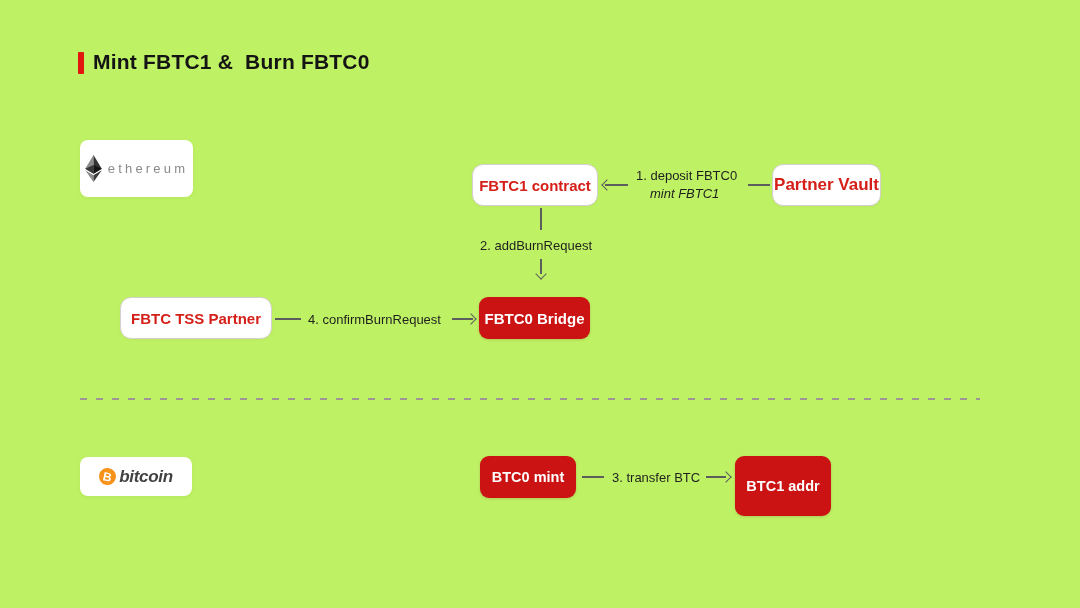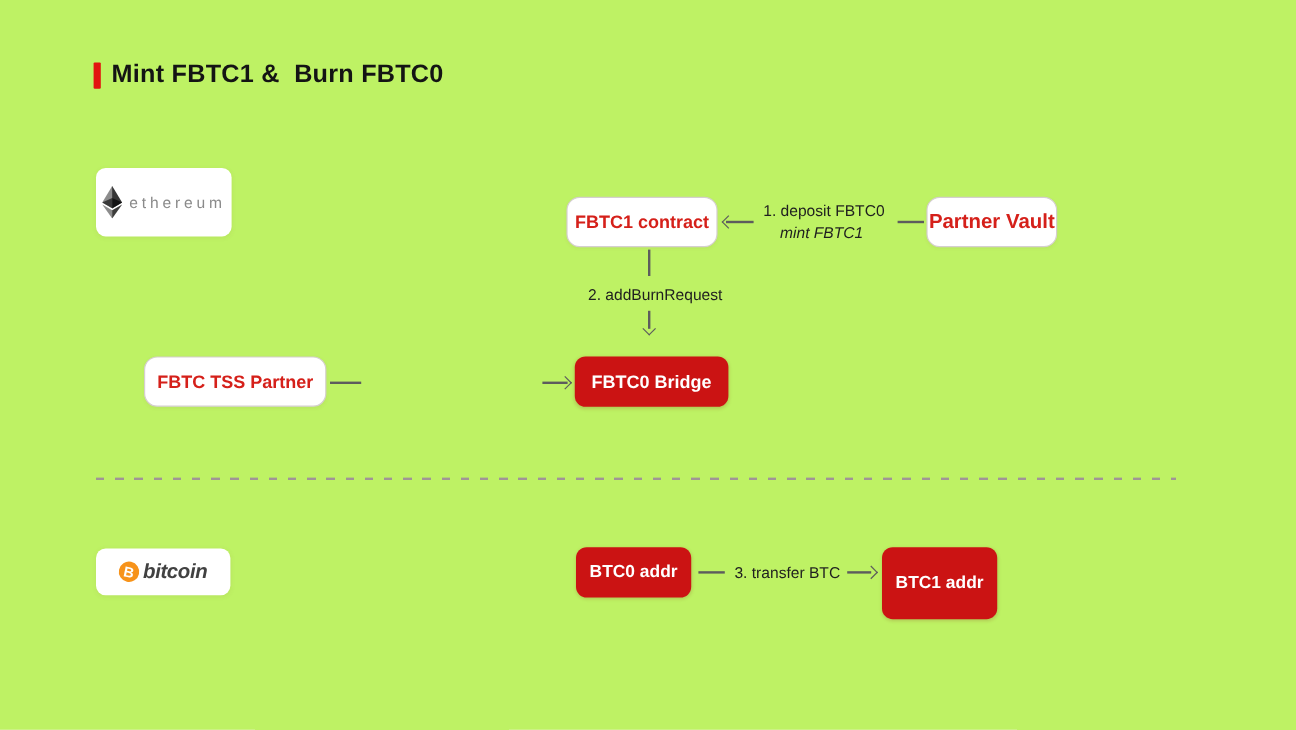--- a/index.html
+++ b/index.html
@@ -57,30 +57,30 @@
     background: #ffffff; border: 1px solid #d5cfcf; border-radius: 11px;
     color: #D5201A; box-shadow: 0 1px 3px rgba(120, 60, 60, 0.05);
   }
   .node.solid {
     background: #CB1313; border-radius: 9px; color: #ffffff;
     box-shadow: 0 1px 3px rgba(120, 20, 20, 0.18);
   }
   .node.fbtc1   { left: 472px; top: 164px; width: 126px; height: 42px; }
   .node.vault   { left: 772px; top: 164px; width: 109px; height: 42px; font-size: 17px; }
   .node.gateway { left: 120px; top: 297px; width: 152px; height: 42px; }
-  .node.bridge  { left: 479px; top: 297px; width: 128px; height: 42px; }
+  .node.bridge  { left: 479px; top: 297px; width: 111px; height: 42px; }
   .node.btc0    { left: 480px; top: 456px; width: 96px;  height: 42px; font-size: 14.5px; }
   .node.btc1    { left: 735px; top: 456px; width: 96px;  height: 60px; font-size: 14.5px; }
   
   .step-label {
     position: absolute; font-size: 13px; color: #1f1f1f; line-height: 18px;
   }
   .step1 { left: 636px; top: 167px; }
   .step1 .l2 { margin-left: 14px; font-style: italic; }
-  .step2 { left: 480px; top: 237px; width: 122px; text-align: right; }
+  .step2 { left: 480px; top: 237px; width: 122px; text-align: left; }
   .step4 { left: 308px; top: 311px; }
   .step3 { left: 612px; top: 469px; }
   
   .line-h { position: absolute; height: 1.5px; background: #5d5d5d; }
   .line-v { position: absolute; width: 1.5px; background: #5d5d5d; }
   .chev {
     position: absolute; width: 8px; height: 8px;
     border-top: 1.6px solid #5d5d5d; border-right: 1.6px solid #5d5d5d;
   }
   .chev.right { transform: rotate(45deg); }
@@ -130,31 +130,32 @@
 
   <div class="node outline vault">Partner Vault</div>
 
   <div class="line-v" style="left: 540px; top: 208px; height: 22px;"></div>
   <div class="step-label step2">2. addBurnRequest</div>
   <div class="line-v" style="left: 540px; top: 259px; height: 15px;"></div>
   <div class="chev down" style="left: 536.5px; top: 270px;"></div>
 
   <div class="node outline gateway">FBTC TSS Partner</div>
   <div class="line-h" style="left: 275px; top: 318.2px; width: 26px;"></div>
+  <div class="step-label step4">4. confirmBurnRequest</div>
   <div class="line-h" style="left: 452px; top: 318.2px; width: 21px;"></div>
   <div class="chev right" style="left: 467px; top: 314.5px;"></div>
   <div class="node solid bridge">FBTC0 Bridge</div>
 
   <div class="divider"></div>
 
   <div class="badge btc">
     <span class="btc-circle">B</span>
     <span class="btc-label">bitcoin</span>
   </div>
 
-  <div class="node solid btc0">BTC0 addr</div>
+  <div class="node solid btc0">BTC0 mint</div>
   <div class="line-h" style="left: 582px; top: 476.2px; width: 22px;"></div>
   <div class="step-label step3">3. transfer BTC</div>
   <div class="line-h" style="left: 706px; top: 476.2px; width: 20px;"></div>
   <div class="chev right" style="left: 722px; top: 472.5px;"></div>
   <div class="node solid btc1">BTC1 addr</div>
 
 </div>
 
 </body></html>

